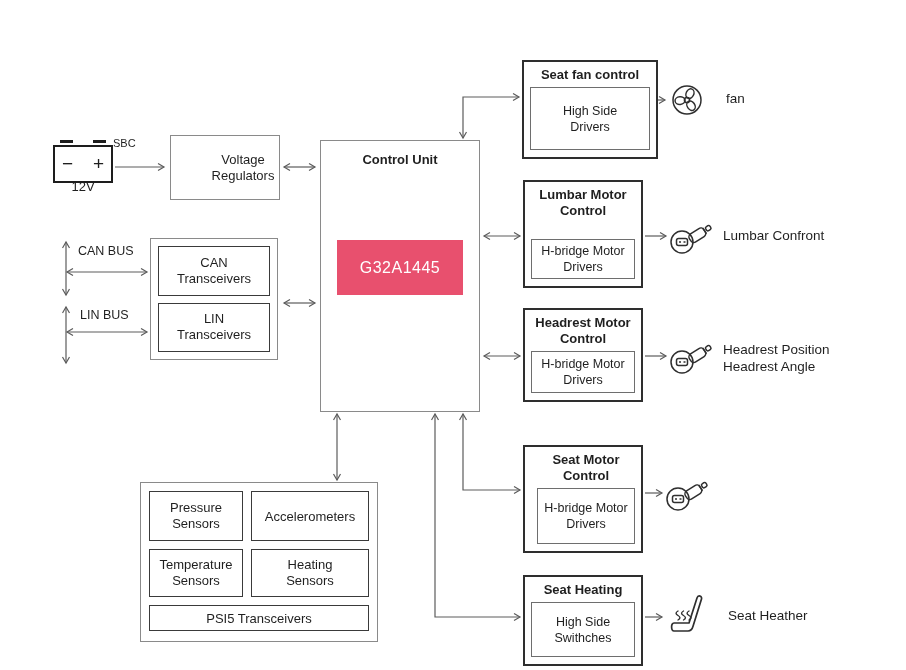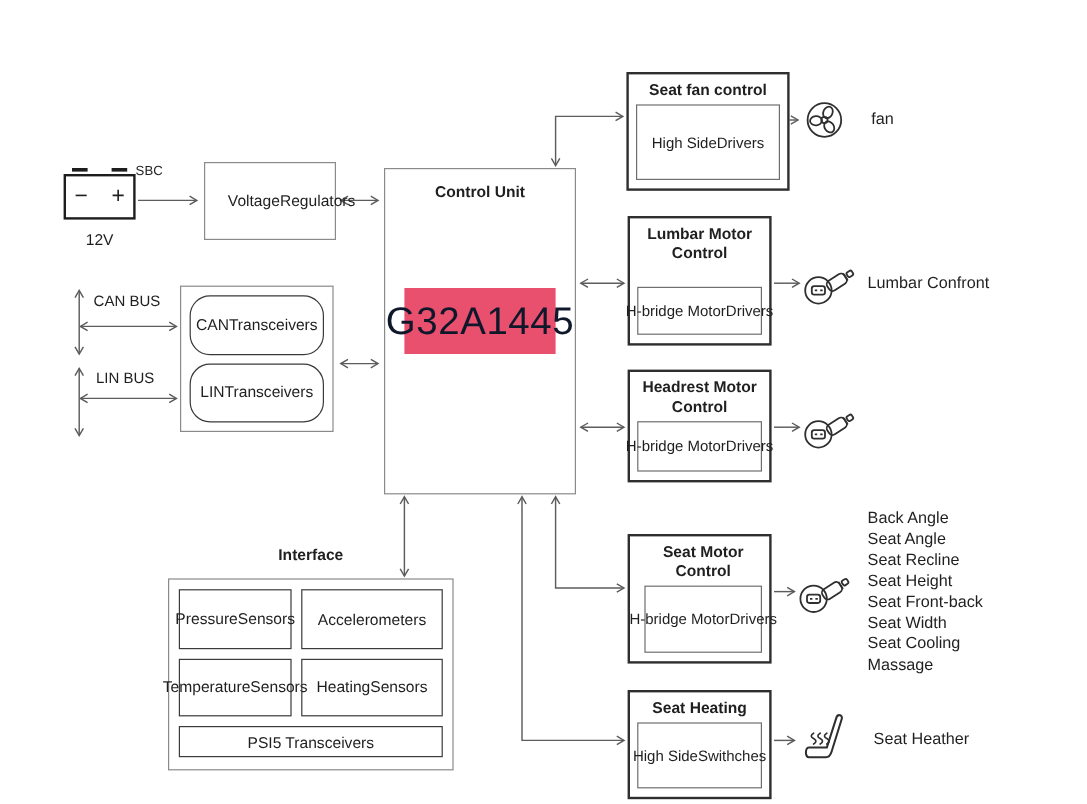--- a/index.html
+++ b/index.html
@@ -5,39 +5,39 @@
   html,body{margin:0;padding:0;background:#fff;}
   #stage{
     position:relative;width:906px;height:670px;background:#ffffff;
     font-family:"Liberation Sans",sans-serif;color:#1f1f1f;font-size:13px;
     overflow:hidden;
   }
   #wires{position:absolute;left:0;top:0;z-index:1;}
   .abs{position:absolute;z-index:2;}
   .box{border:1.6px solid #8a8a8a;background:#fff;box-sizing:border-box;padding-left:36px;}
   .box-dark{border:1.5px solid #3a3a3a;background:#fff;box-sizing:border-box;}
-  .center{display:flex;align-items:center;justify-content:center;text-align:center;}
+  .center{display:flex;flex-direction:column;align-items:center;justify-content:center;text-align:center;}
   .lines div{white-space:nowrap;line-height:16px;}
   
   .bat-term{position:absolute;background:#1d1d1d;width:13px;height:3px;z-index:2;}
   #battery{left:53px;top:145px;width:60px;height:38px;border:2.2px solid #1d1d1d;
     display:flex;align-items:center;justify-content:space-between;padding:0 7px;box-sizing:border-box;font-size:19px;}
-  #v12{left:53px;top:192px;width:60px;text-align:center;}
+  #v12{left:53px;top:179px;width:60px;text-align:center;}
   #sbc{left:113px;top:137px;width:48px;text-align:left;font-size:11px;}
   
   #vreg{left:170px;top:135px;width:110px;height:65px;}
   #trx{left:150px;top:238px;width:128px;height:122px;display:flex;flex-direction:column;gap:7px;padding:7px;}
-  .trx-inner{flex:1;border-radius:17px;}
+  .trx-inner{flex:1;}
   #canbus{left:78px;top:244px;width:62px;font-size:12.5px;}
   #linbus{left:80px;top:308px;width:62px;font-size:12.5px;}
   
   #cu{left:320px;top:140px;width:160px;height:272px;}
   #cu-title{position:absolute;left:320px;top:152px;width:160px;text-align:center;font-weight:600;z-index:3;}
-  #chip{left:337px;top:240px;width:126px;height:55px;background:#e8506e;color:#0f172a;
-    font-size:32px;letter-spacing:.5px;z-index:3;}
+  #chip{left:337px;top:240px;width:126px;height:55px;background:#e8506e;color:#ffffff;
+    font-size:16px;letter-spacing:.5px;z-index:3;}
   
   #iface-title{left:140px;top:455px;width:238px;text-align:center;font-weight:600;}
   #iface{left:140px;top:482px;width:238px;height:160px;display:grid;
     grid-template-columns:94px 1fr;grid-template-rows:50px 48px 26px;gap:8px;padding:8px;}
   .cell{border:1.5px solid #3a3a3a;}
   #psi5{grid-column:1 / 3;}
   
   .module{border:2px solid #2e2e2e;background:#fff;box-sizing:border-box;
     display:flex;flex-direction:column;align-items:stretch;padding:5px 6px 7px;gap:4px;}
   .module .m-title{text-align:center;font-weight:600;line-height:16px;}
@@ -114,21 +114,20 @@
         <div>Transceivers</div>
       </div>
   </div>
   <div id="canbus" class="abs">CAN BUS</div>
   <div id="linbus" class="abs">LIN BUS</div>
 
   <div id="cu" class="abs box"></div>
   <div id="cu-title">Control Unit</div>
   <div id="chip" class="abs center">G32A1445</div>
 
-  <div id="iface-title" class="abs">Interface</div>
   <div id="iface" class="abs box">
     <div class="cell center lines">
         <div>Pressure</div>
         <div>Sensors</div>
       </div>
     <div class="cell center">Accelerometers</div>
     <div class="cell center lines">
         <div>Temperature</div>
         <div>Sensors</div>
       </div>
@@ -240,25 +239,19 @@
     <g fill="none" stroke="#2f2f2f" stroke-width="1.7" stroke-linejoin="round" stroke-linecap="round">
       <path d="M10,42 c-3,0 -3.4,-8 0,-8 h15 l8,-25 c1.1,-3.4 5.4,-2.1 4.5,1 l-8.4,27 c-0.7,2.6 -2.2,5 -5,5 z"></path>
       <path d="M14,31 c2.6,-1.5 2.6,-3 0,-4.5 c-2.6,-1.5 -2.6,-3 0,-4.5" stroke-width="1.4"></path>
       <path d="M19.5,31 c2.6,-1.5 2.6,-3 0,-4.5 c-2.6,-1.5 -2.6,-3 0,-4.5" stroke-width="1.4"></path>
       <path d="M25,31 c2.6,-1.5 2.6,-3 0,-4.5 c-2.6,-1.5 -2.6,-3 0,-4.5" stroke-width="1.4"></path>
     </g>
   </svg>
 
   <div id="out0" class="abs out-label">fan</div>
   <div id="out1" class="abs out-label">Lumbar Confront</div>
-  <div id="out3" class="abs out-label">
-      <div>Back Angle</div>
-      <div>Seat Angle</div>
-      <div>Seat Recline</div>
-      <div>Seat Height</div>
-      <div>Seat Front-back</div>
-      <div>Seat Width</div>
-      <div>Seat Cooling</div>
-      <div>Massage</div>
+  <div id="out2" class="abs out-label">
+      <div>Headrest Position</div>
+      <div>Headrest Angle</div>
     </div>
   <div id="out4" class="abs out-label">Seat Heather</div>
 
 </div>
 
 </body></html>

